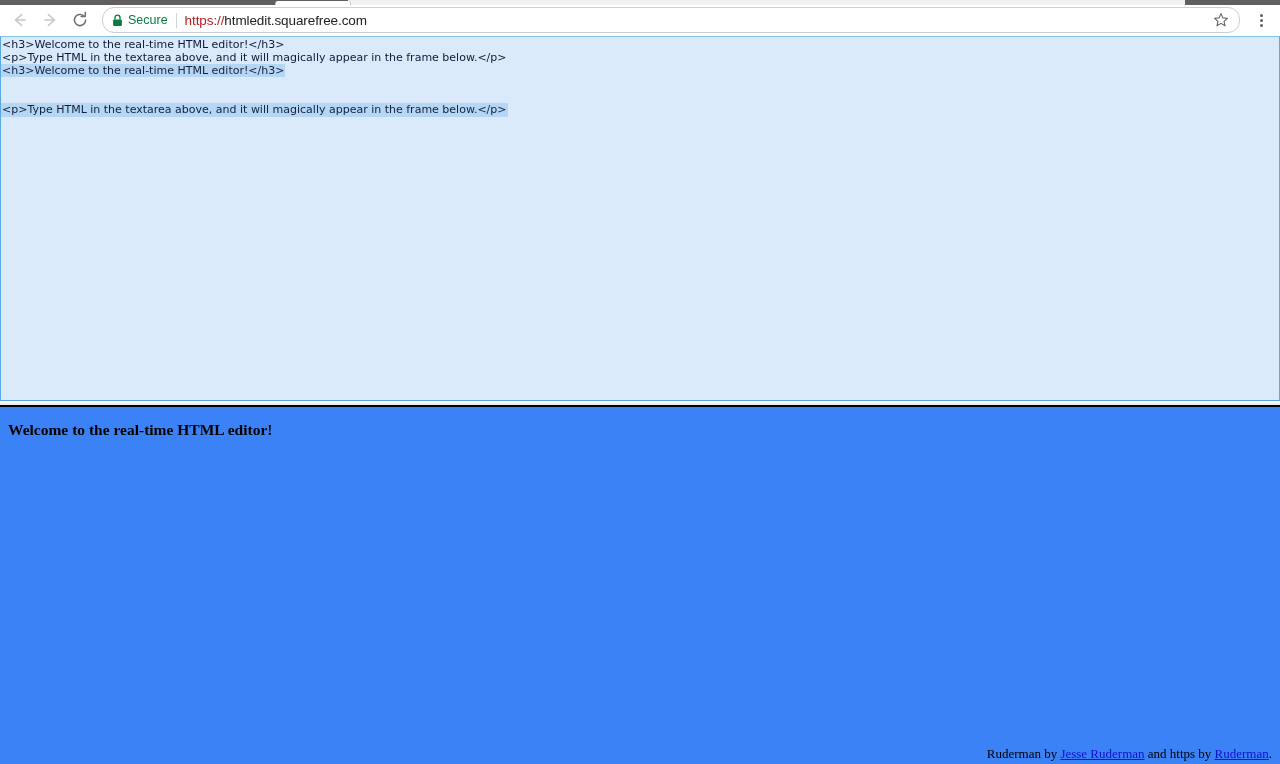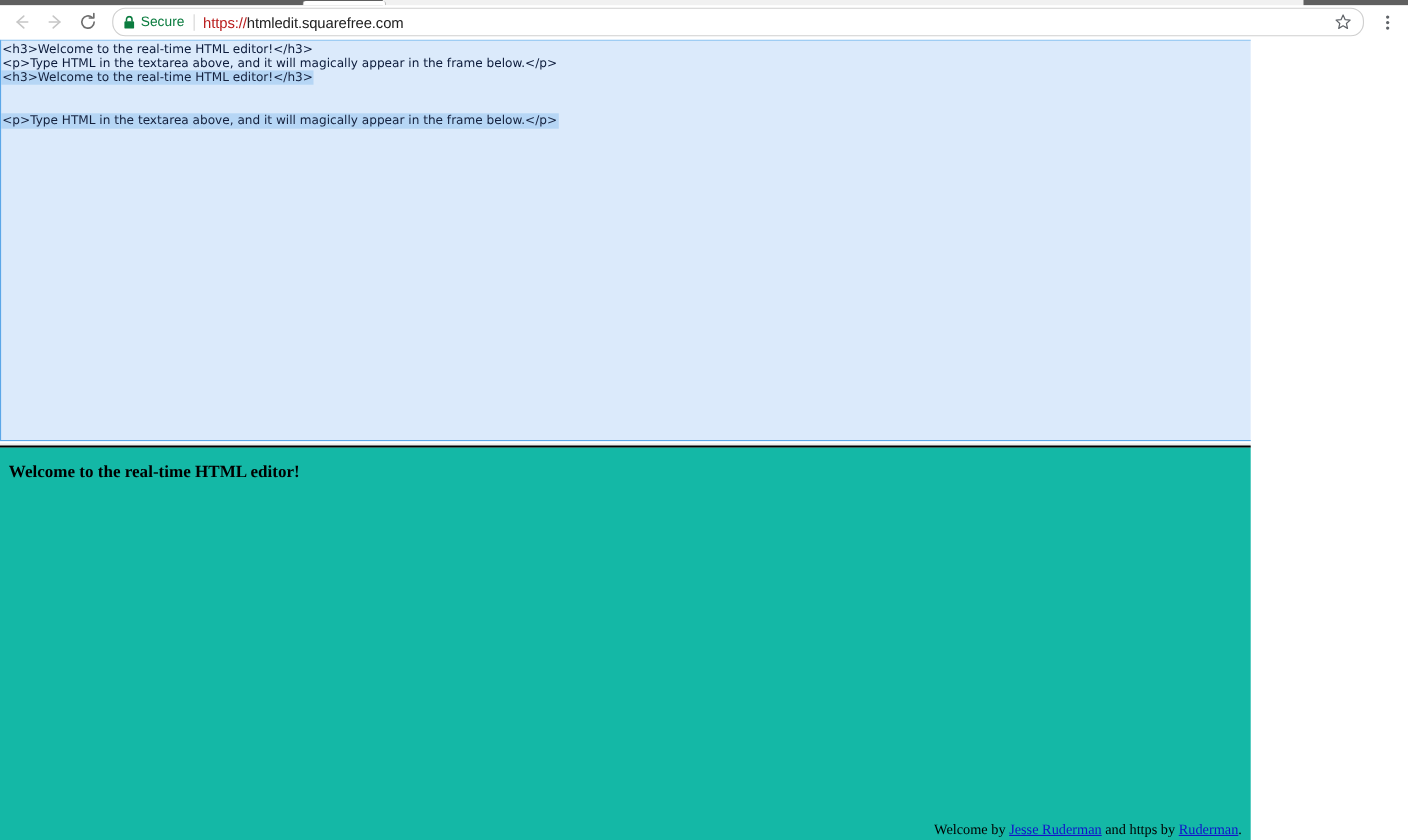--- a/index.html
+++ b/index.html
@@ -138,21 +138,21 @@
     height: 3px;
     border-radius: 50%;
     background: #5f6368;
     margin: 1px 0;
   }
 
   
   .page {
     position: absolute;
     top: 36px; left: 0;
-    width: 1137px;
+    width: 1280px;
     height: 728px;
     background: #ffffff;
     overflow: hidden;
   }
 
   .editor-textarea {
     position: absolute;
     top: 0; left: 0;
     width: 1276px;
     height: 362px;
@@ -215,21 +215,21 @@
     height: 2px;
     background: #000000;
   }
 
   .preview-frame {
     position: absolute;
     top: 371px;
     left: 0;
     width: 1280px;
     height: 357px;
-    background: #14b8a6;
+    background: #3b82f6;
     overflow: hidden;
   }
   .preview-body {
     position: absolute;
     top: 0; left: 0;
     width: 1280px;
     padding: 0 8px;
     box-sizing: border-box;
     font-family: "Liberation Serif", serif;
     color: #000000;
@@ -337,15 +337,15 @@
   <div class="split-divider">
     <div class="rule"></div>
   </div>
 
   <div class="preview-frame">
     <div class="preview-body">
       <h3 class="preview-h3">Welcome to the real-time HTML editor!</h3>
     </div>
   </div>
 
-  <div class="footer-credit"><span>Welcome by </span><a href="#">Jesse Ruderman</a><span> and https by </span><a href="#">Ruderman</a><span>.</span></div>
+  <div class="footer-credit"><span>Ruderman by </span><a href="#">Jesse Ruderman</a><span> and https by </span><a href="#">Ruderman</a><span>.</span></div>
 
 </div>
 
 </body></html>

